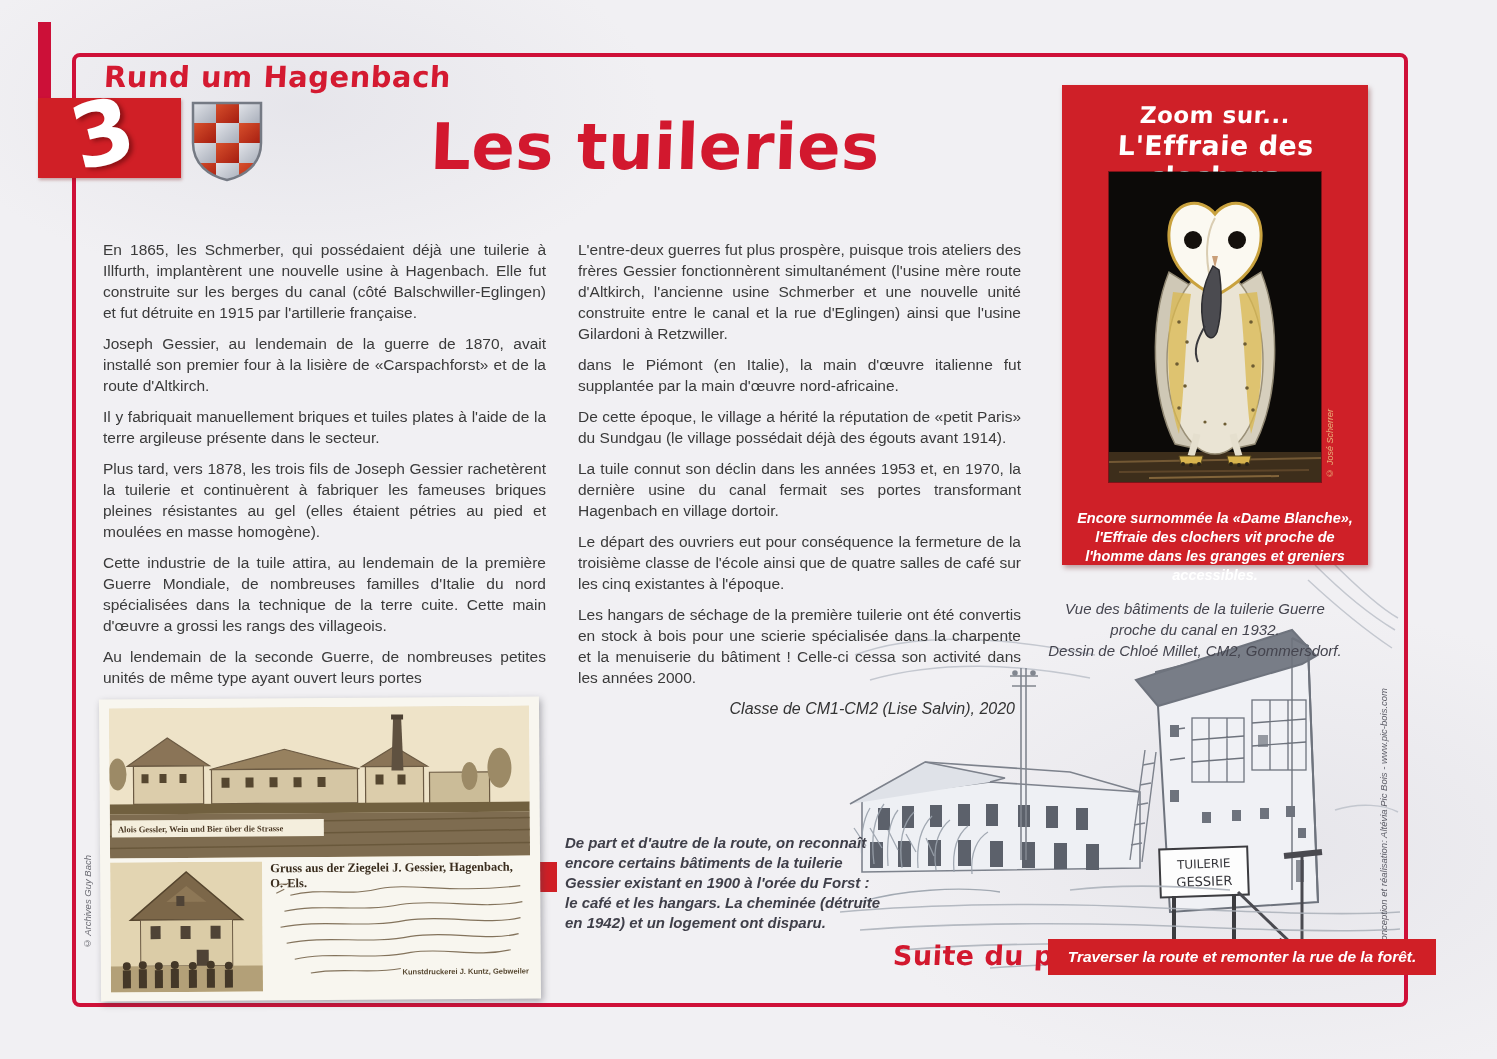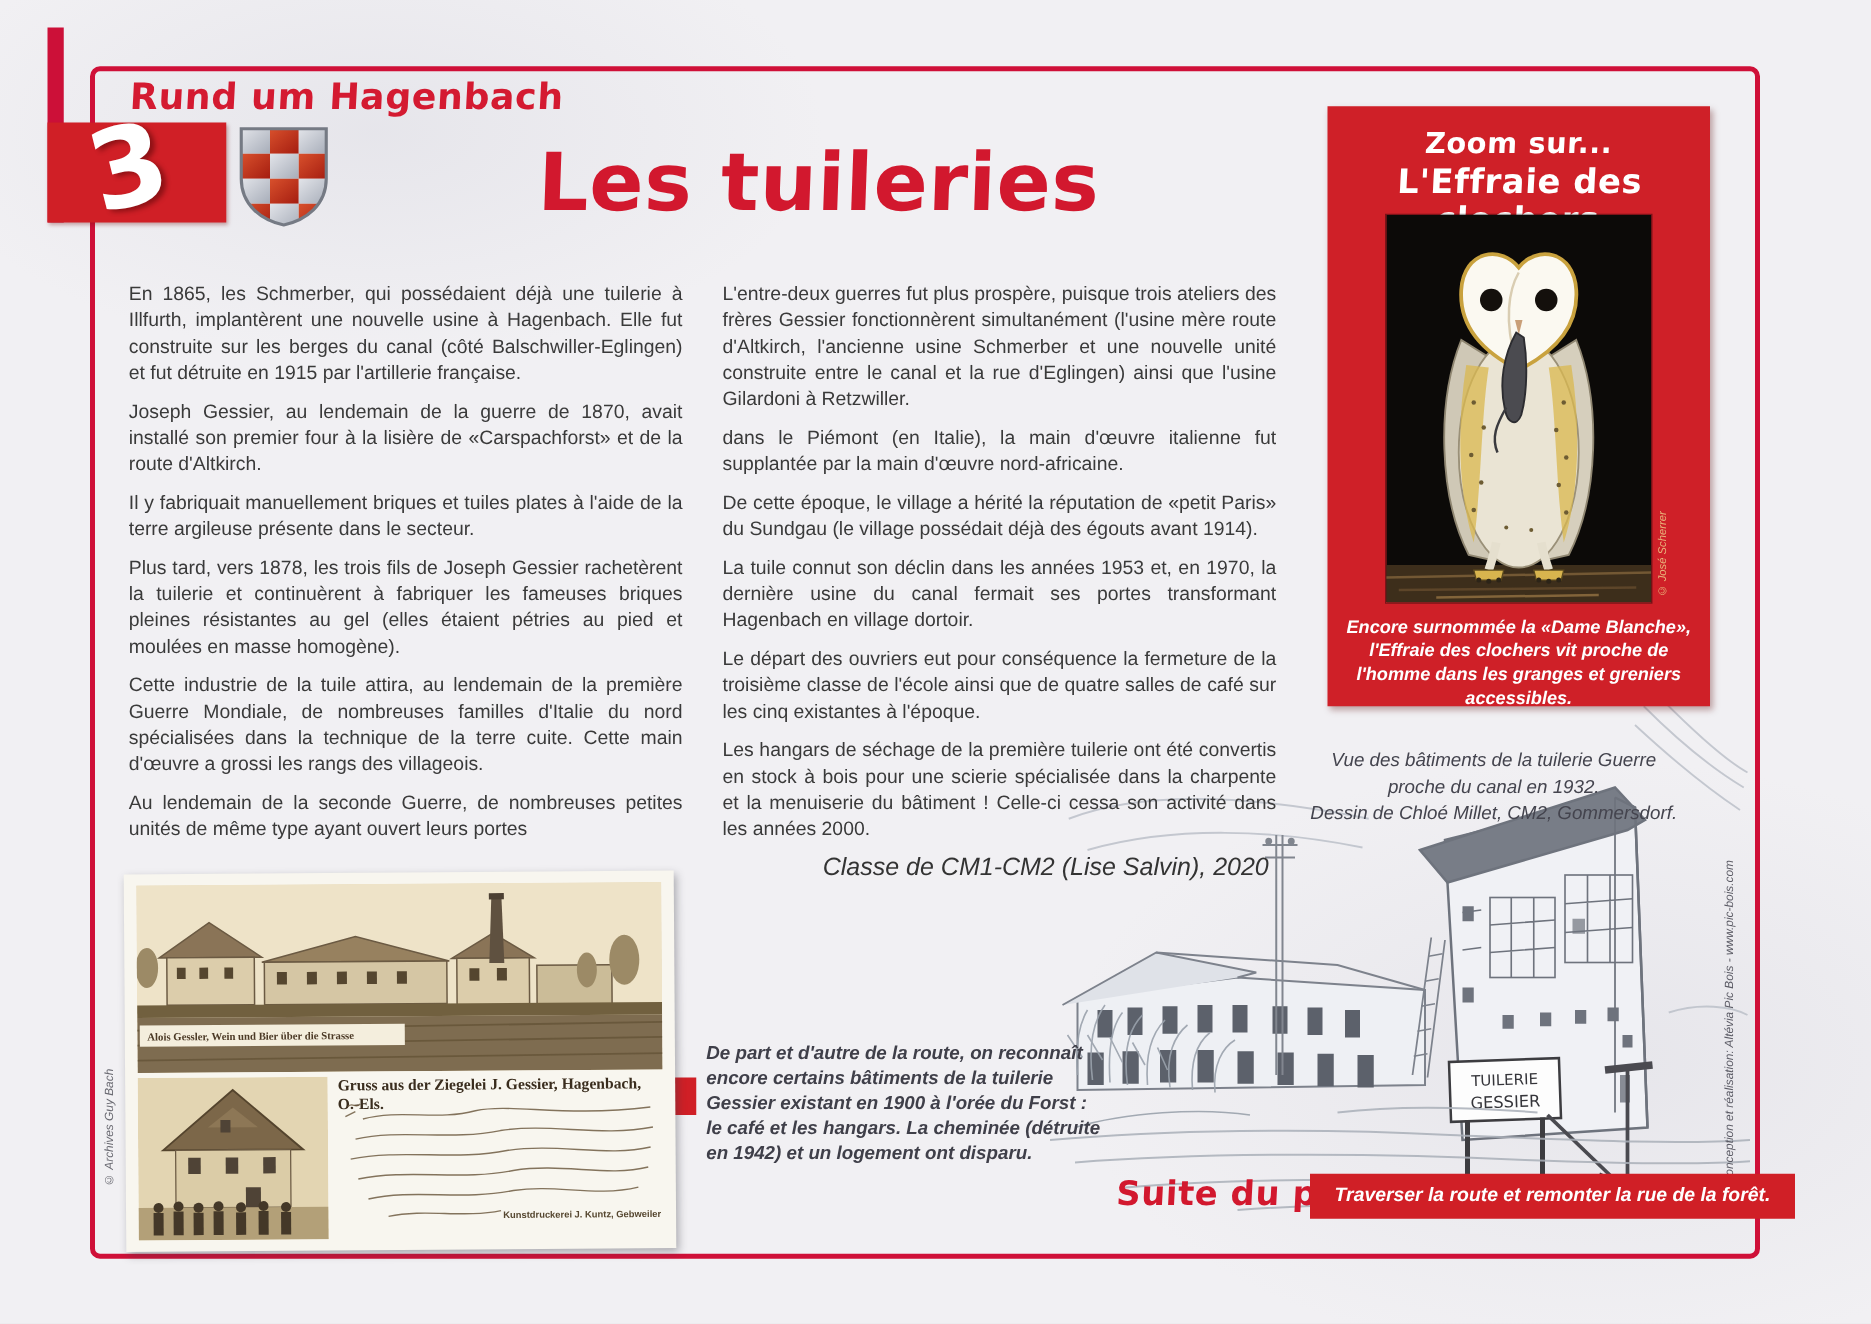--- a/index.html
+++ b/index.html
@@ -23,33 +23,33 @@
     font-family:"DejaVu Sans", sans-serif; transform:rotate(-14deg);
     text-shadow:3px 3px 4px rgba(60,0,0,.45);
   }
   .hand { font-family:"DejaVu Sans", sans-serif; font-weight:700; letter-spacing:.5px; }
   .series-title { position:absolute; left:104px; top:60px; font-size:29px; color:#d41a31; transform:skewX(-3deg); }
   .shield { position:absolute; left:188px; top:99px; width:78px; height:84px; }
   .page-title {
     position:absolute; left:420px; top:110px; width:470px; text-align:center;
     font-size:64px; color:#d2182e; transform:skewX(-2deg);
   }
-  .col { position:absolute; top:225px; width:443px; font-size:15.5px; line-height:21px; color:#3a3a3a; text-align:justify; }
+  .col { position:absolute; top:239px; width:443px; font-size:15.5px; line-height:21px; color:#3a3a3a; text-align:justify; }
   .col1 { left:103px; }
   .col2 { left:578px; }
   .col p { margin-bottom:10px; }
-  .byline { font-style:italic; text-align:right; font-size:20px; color:#333; padding-right:6px; margin-top:4px; }
+  .byline { font-style:italic; text-align:right; font-size:16px; color:#333; padding-right:6px; margin-top:4px; }
 
   
   .zoombox { position:absolute; left:1062px; top:85px; width:306px; height:480px; background:#cf2028; box-shadow:2px 3px 5px rgba(90,10,10,.35); }
   .zoombox .kicker { position:absolute; top:17px; width:100%; text-align:center; color:#fff; font-size:23px; transform:skewX(-3deg); }
   .zoombox .ztitle { position:absolute; top:45px; width:100%; text-align:center; color:#fff; font-size:27px; transform:skewX(-3deg); }
   .owl-wrap { position:absolute; left:47px; top:87px; width:212px; height:310px; box-shadow:0 0 0 1px rgba(0,0,0,.4); }
   .owl-credit { position:absolute; right:-14px; bottom:4px; writing-mode:vertical-rl; transform:rotate(180deg); font-size:9px; color:#e8b27a; font-style:italic; }
-  .zcaption { position:absolute; left:14px; top:408px; width:278px; text-align:center; color:#fff; font-style:italic; font-size:14.5px; line-height:19px; font-weight:600; }
+  .zcaption { position:absolute; left:14px; top:424px; width:278px; text-align:center; color:#fff; font-style:italic; font-size:14.5px; line-height:19px; font-weight:600; }
 
   
   .drawing { position:absolute; left:840px; top:560px; width:560px; height:420px; }
   .draw-caption { position:absolute; left:1010px; top:598px; width:370px; text-align:center; font-size:15px; font-style:italic; color:#44444e; line-height:21px; z-index:4; }
 
   .roadnote {
     position:absolute; left:565px; top:833px; width:318px; font-size:15px; font-style:italic;
     color:#3f3f49; line-height:20px; white-space:pre-line; z-index:4; font-weight:700;
   }
   .roadbar { position:absolute; left:528px; top:862px; width:29px; height:30px; background:#d01f26; }

